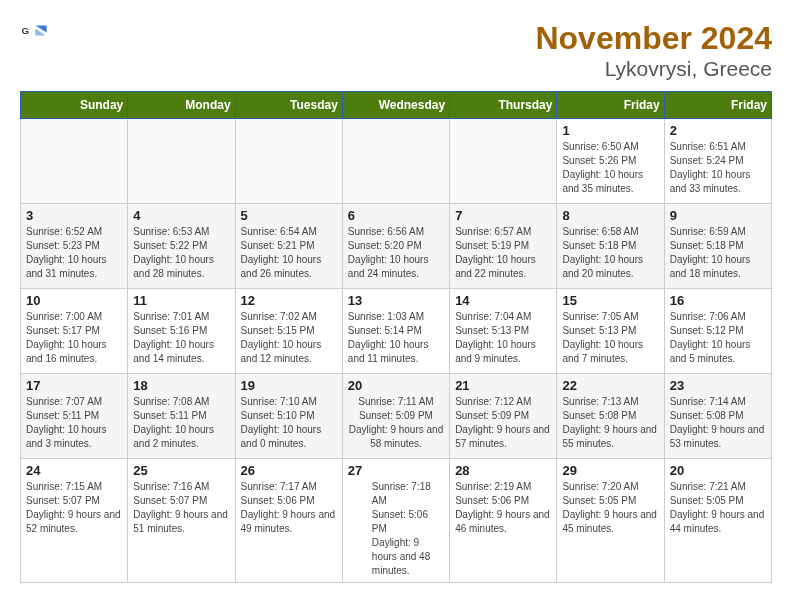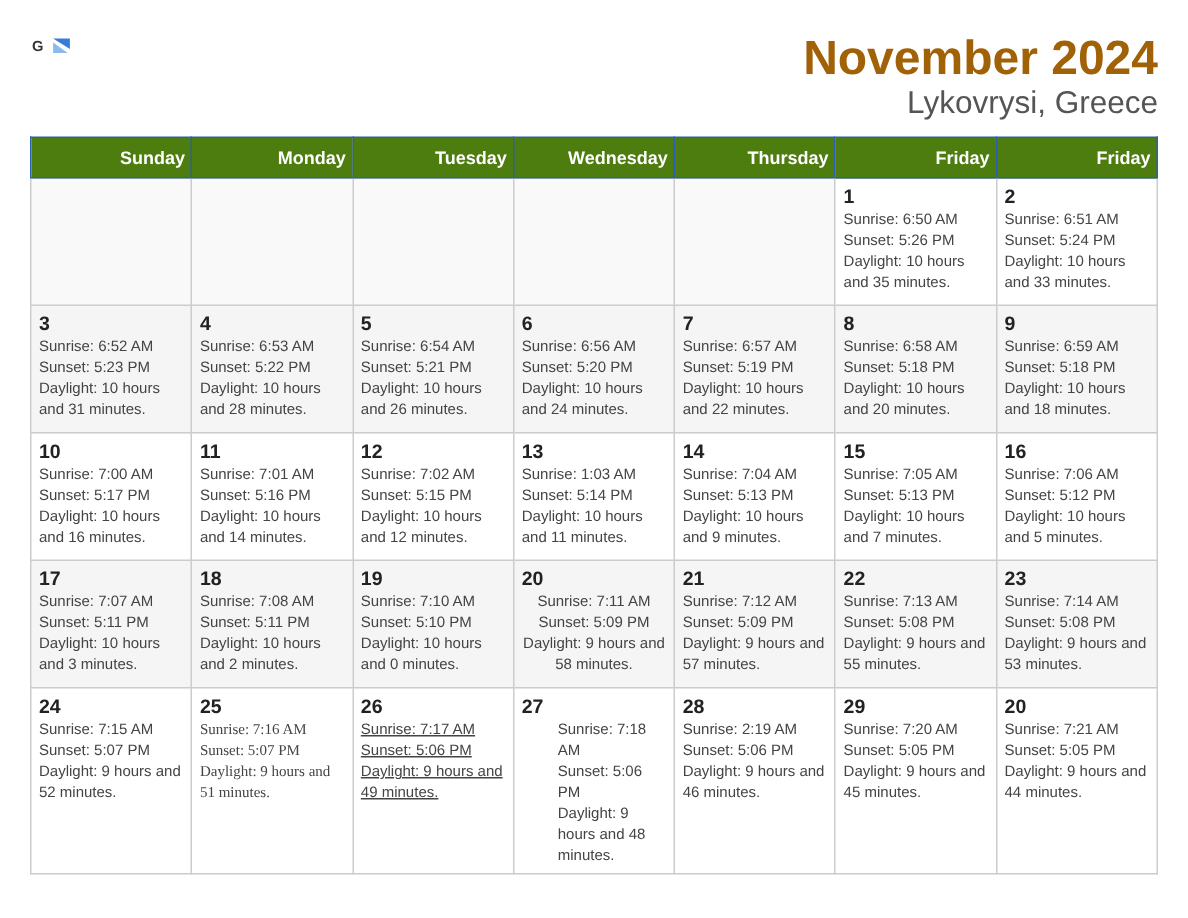--- a/index.html
+++ b/index.html
@@ -268,27 +268,27 @@
       </tr>
       <tr>
         <td>
           <span class="day-number">24</span>
           <div class="day-info" style="white-space: pre-line;">Sunrise: 7:15 AM
 Sunset: 5:07 PM
 Daylight: 9 hours and 52 minutes.</div>
         </td>
         <td>
           <span class="day-number">25</span>
-          <div class="day-info" style="white-space: pre-line; font-family: Liberation Serif, serif;">Sunrise: 7:16 AM
+          <div class="day-info" style="white-space: pre-line;">Sunrise: 7:16 AM
 Sunset: 5:07 PM
 Daylight: 9 hours and 51 minutes.</div>
         </td>
         <td>
           <span class="day-number">26</span>
-          <div class="day-info" style="white-space: pre-line; text-decoration: underline;">Sunrise: 7:17 AM
+          <div class="day-info" style="white-space: pre-line;">Sunrise: 7:17 AM
 Sunset: 5:06 PM
 Daylight: 9 hours and 49 minutes.</div>
         </td>
         <td>
           <span class="day-number">27</span>
           <div class="day-info" style="white-space: pre-line; margin-left: 24px;">Sunrise: 7:18 AM
 Sunset: 5:06 PM
 Daylight: 9 hours and 48 minutes.</div>
         </td>
         <td>

